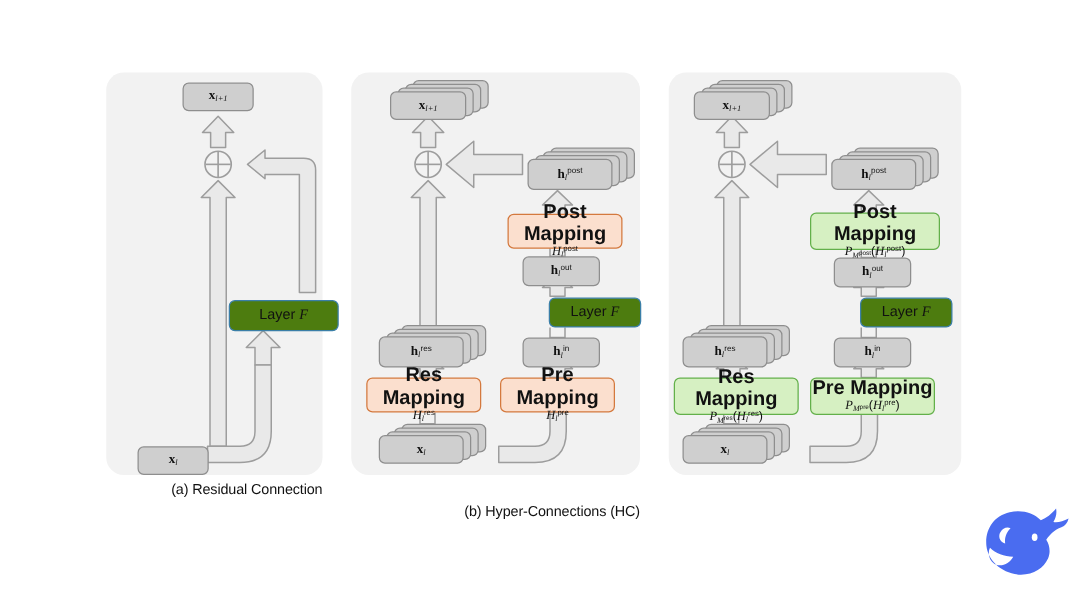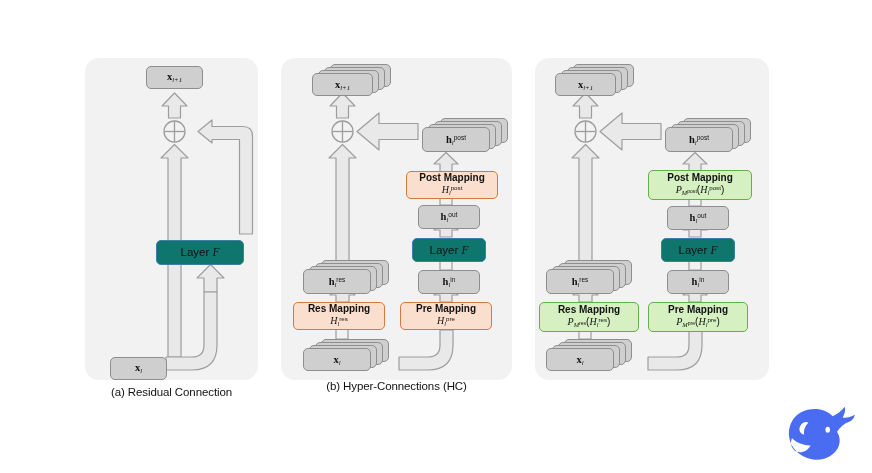--- a/index.html
+++ b/index.html
@@ -4,37 +4,37 @@
 <style>
   html,body{margin:0;padding:0;}
   body{
     width:872px;height:473px;background:#ffffff;
     font-family:"Liberation Sans","DejaVu Sans",sans-serif;
     overflow:hidden;position:relative;
   }
   .stage{position:absolute;left:0;top:0;width:872px;height:473px;}
   .panel{position:absolute;background:#f2f2f2;border-radius:14px;}
   .caption{
-    position:absolute;text-align:center;font-size:11.5px;color:#111;
+    position:absolute;text-align:right;font-size:11.5px;color:#111;
     letter-spacing:-0.1px;white-space:nowrap;
   }
   .caption i{font-style:italic;}
 
   
   .node{
     position:absolute;box-sizing:border-box;
     border-radius:5px;display:flex;align-items:center;justify-content:center;
     text-align:center;line-height:1.08;
   }
   .gray{
     background:#cfcfcf;border:1px solid #8e8e8e;color:#111;
     font-size:10.5px;
   }
   .blue{
-    background:#0f766e;border:1.3px solid #3b7fa8;color:#111;font-size:11.5px;
+    background:#4d7c0f;border:1.3px solid #3b7fa8;color:#111;font-size:11.5px;margin-left:27px;
   }
   .orange{
     background:#fbdfce;border:1.3px solid #d4793e;color:#111;font-size:10px;
   }
   .green{
     background:#d6f0c2;border:1.3px solid #63b04a;color:#111;font-size:10px;
   }
 
   
   .stack{position:absolute;}
@@ -45,21 +45,21 @@
   .stack .front{
     position:absolute;box-sizing:border-box;
     background:#cfcfcf;border:1px solid #8e8e8e;border-radius:5px;
     display:flex;align-items:center;justify-content:center;
     font-size:10.5px;color:#111;
   }
   .var{font-family:"Liberation Serif","DejaVu Serif",serif;font-style:normal;font-weight:bold;}
   sub{font-size:0.64em;vertical-align:-0.28em;font-style:italic;font-family:"Liberation Serif",serif;font-weight:normal;}
   sup{font-size:0.62em;vertical-align:0.5em;font-weight:normal;font-family:"Liberation Sans",sans-serif;}
   .cal{font-family:"Liberation Serif","DejaVu Serif",serif;font-style:italic;}
-  .ttl{font-weight:bold;font-size:10px;display:block;}
+  .ttl{font-weight:bold;font-size:16px;display:block;}
   .sub2{display:block;font-size:10px;margin-top:1px;}
 
   svg.lay{position:absolute;left:0;top:0;width:872px;height:473px;pointer-events:none;}
   .logo{position:absolute;}
 </style>
 </head>
 <body>
 
 <div class="stage">
 
@@ -207,21 +207,21 @@
 
   <div class="stack" style="left:303px;top:339px;width:90px;height:32px;">
     <div class="sheet" style="left:18px;top:0px;width:68px;height:23px;"></div>
     <div class="sheet" style="left:12px;top:3px;width:68px;height:23px;"></div>
     <div class="sheet" style="left:6px;top:6px;width:68px;height:23px;"></div>
     <div class="front" style="left:0px;top:9px;width:68px;height:23px;">
       <span><span class="var">x</span><sub>l</sub></span>
     </div>
   </div>
 
-  <div class="caption" style="left:281px;top:380px;width:231px;">
+  <div class="caption" style="left:281px;top:404px;width:231px;">
     <span>(b) Hyper-Connections (HC)</span>
   </div>
 
   <div class="stack" style="left:555px;top:64px;width:85px;height:32px;">
     <div class="sheet" style="left:18px;top:0px;width:61px;height:23px;"></div>
     <div class="sheet" style="left:12px;top:3px;width:61px;height:23px;"></div>
     <div class="sheet" style="left:6px;top:6px;width:61px;height:23px;"></div>
     <div class="front" style="left:0px;top:9px;width:61px;height:23px;">
       <span><span class="var">x</span><sub>l+1</sub></span>
     </div>

